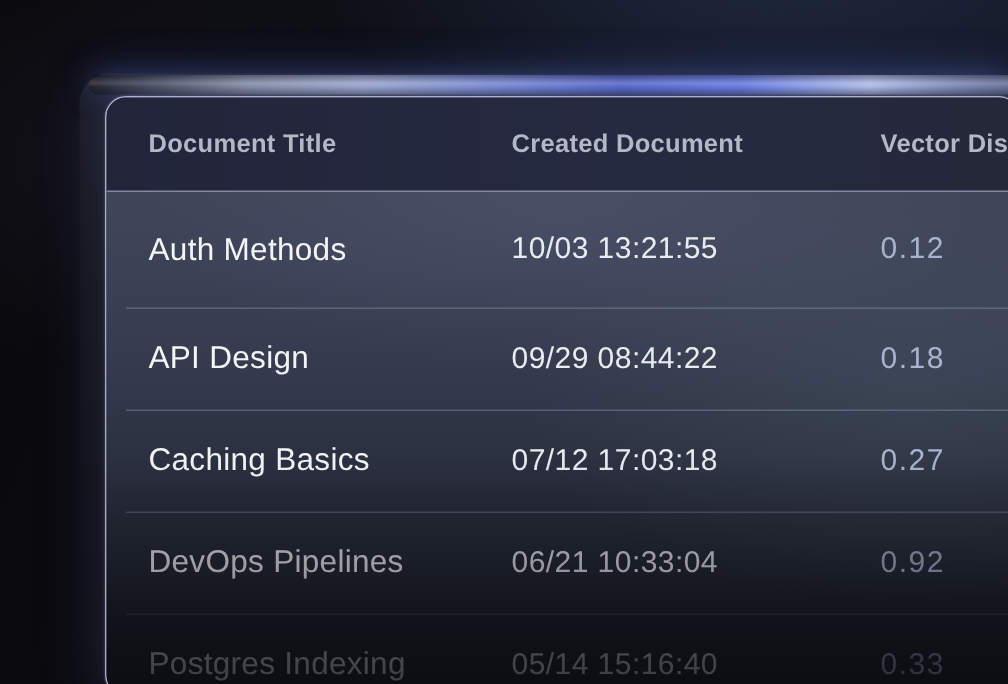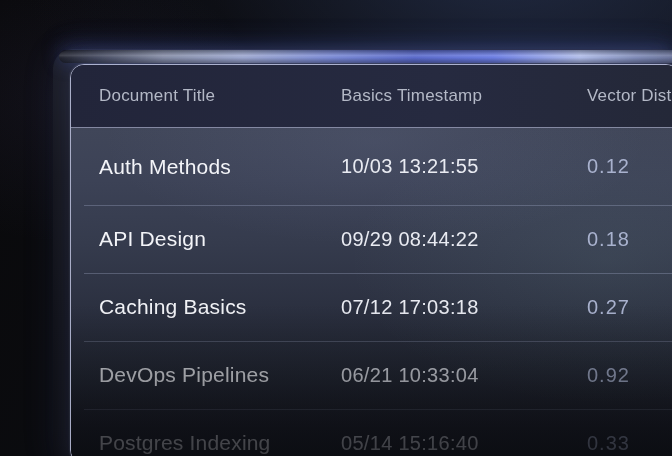--- a/index.html
+++ b/index.html
@@ -57,21 +57,21 @@
   .thead {
     height: 63px; flex: 0 0 63px;
     display: grid; grid-template-columns: 242px 246px 1fr;
     align-items: center; padding-left: 28px;
     background: linear-gradient(90deg, #22253a 0%, #262a40 60%, #242838 100%);
     border-bottom: 1px solid rgba(196,202,230,0.60);
     box-sizing: border-box;
   }
   .th {
     color: #b3b8c6; font-size: 17px; letter-spacing: 0.2px;
-    white-space: nowrap; overflow: hidden;
+    white-space: nowrap; overflow: hidden; font-weight: bold;
   }
   .tbody {
     position: relative; flex: 1;
     background:
       radial-gradient(430px 240px at 88% 38%, rgba(135,175,175,0.10), rgba(0,0,0,0) 60%),
       radial-gradient(420px 160px at 50% 4%, rgba(150,160,205,0.10), rgba(0,0,0,0) 65%),
       linear-gradient(180deg, #404659 0%, #3c4256 15%, #353b4d 33%, #2b3040 52%, #1f232e 70%, #14161e 86%, #0e1016 100%);
   }
   .row {
     height: 68px; display: grid; grid-template-columns: 242px 246px 1fr;
@@ -97,21 +97,21 @@
 </head>
 <body>
 
 <div class="stage">
   <div class="outer-card"></div>
   <div class="streak"></div>
 
   <div class="panel">
     <div class="thead">
       <div class="th">Document Title</div>
-      <div class="th">Basics Timestamp</div>
+      <div class="th">Created Document</div>
       <div class="th">Vector Distance</div>
     </div>
 
     <div class="tbody">
       <div class="row">
         <div class="cell title">Auth Methods</div>
         <div class="cell ts">10/03 13:21:55</div>
         <div class="cell vec">0.12</div>
       </div>
       <div class="row">

